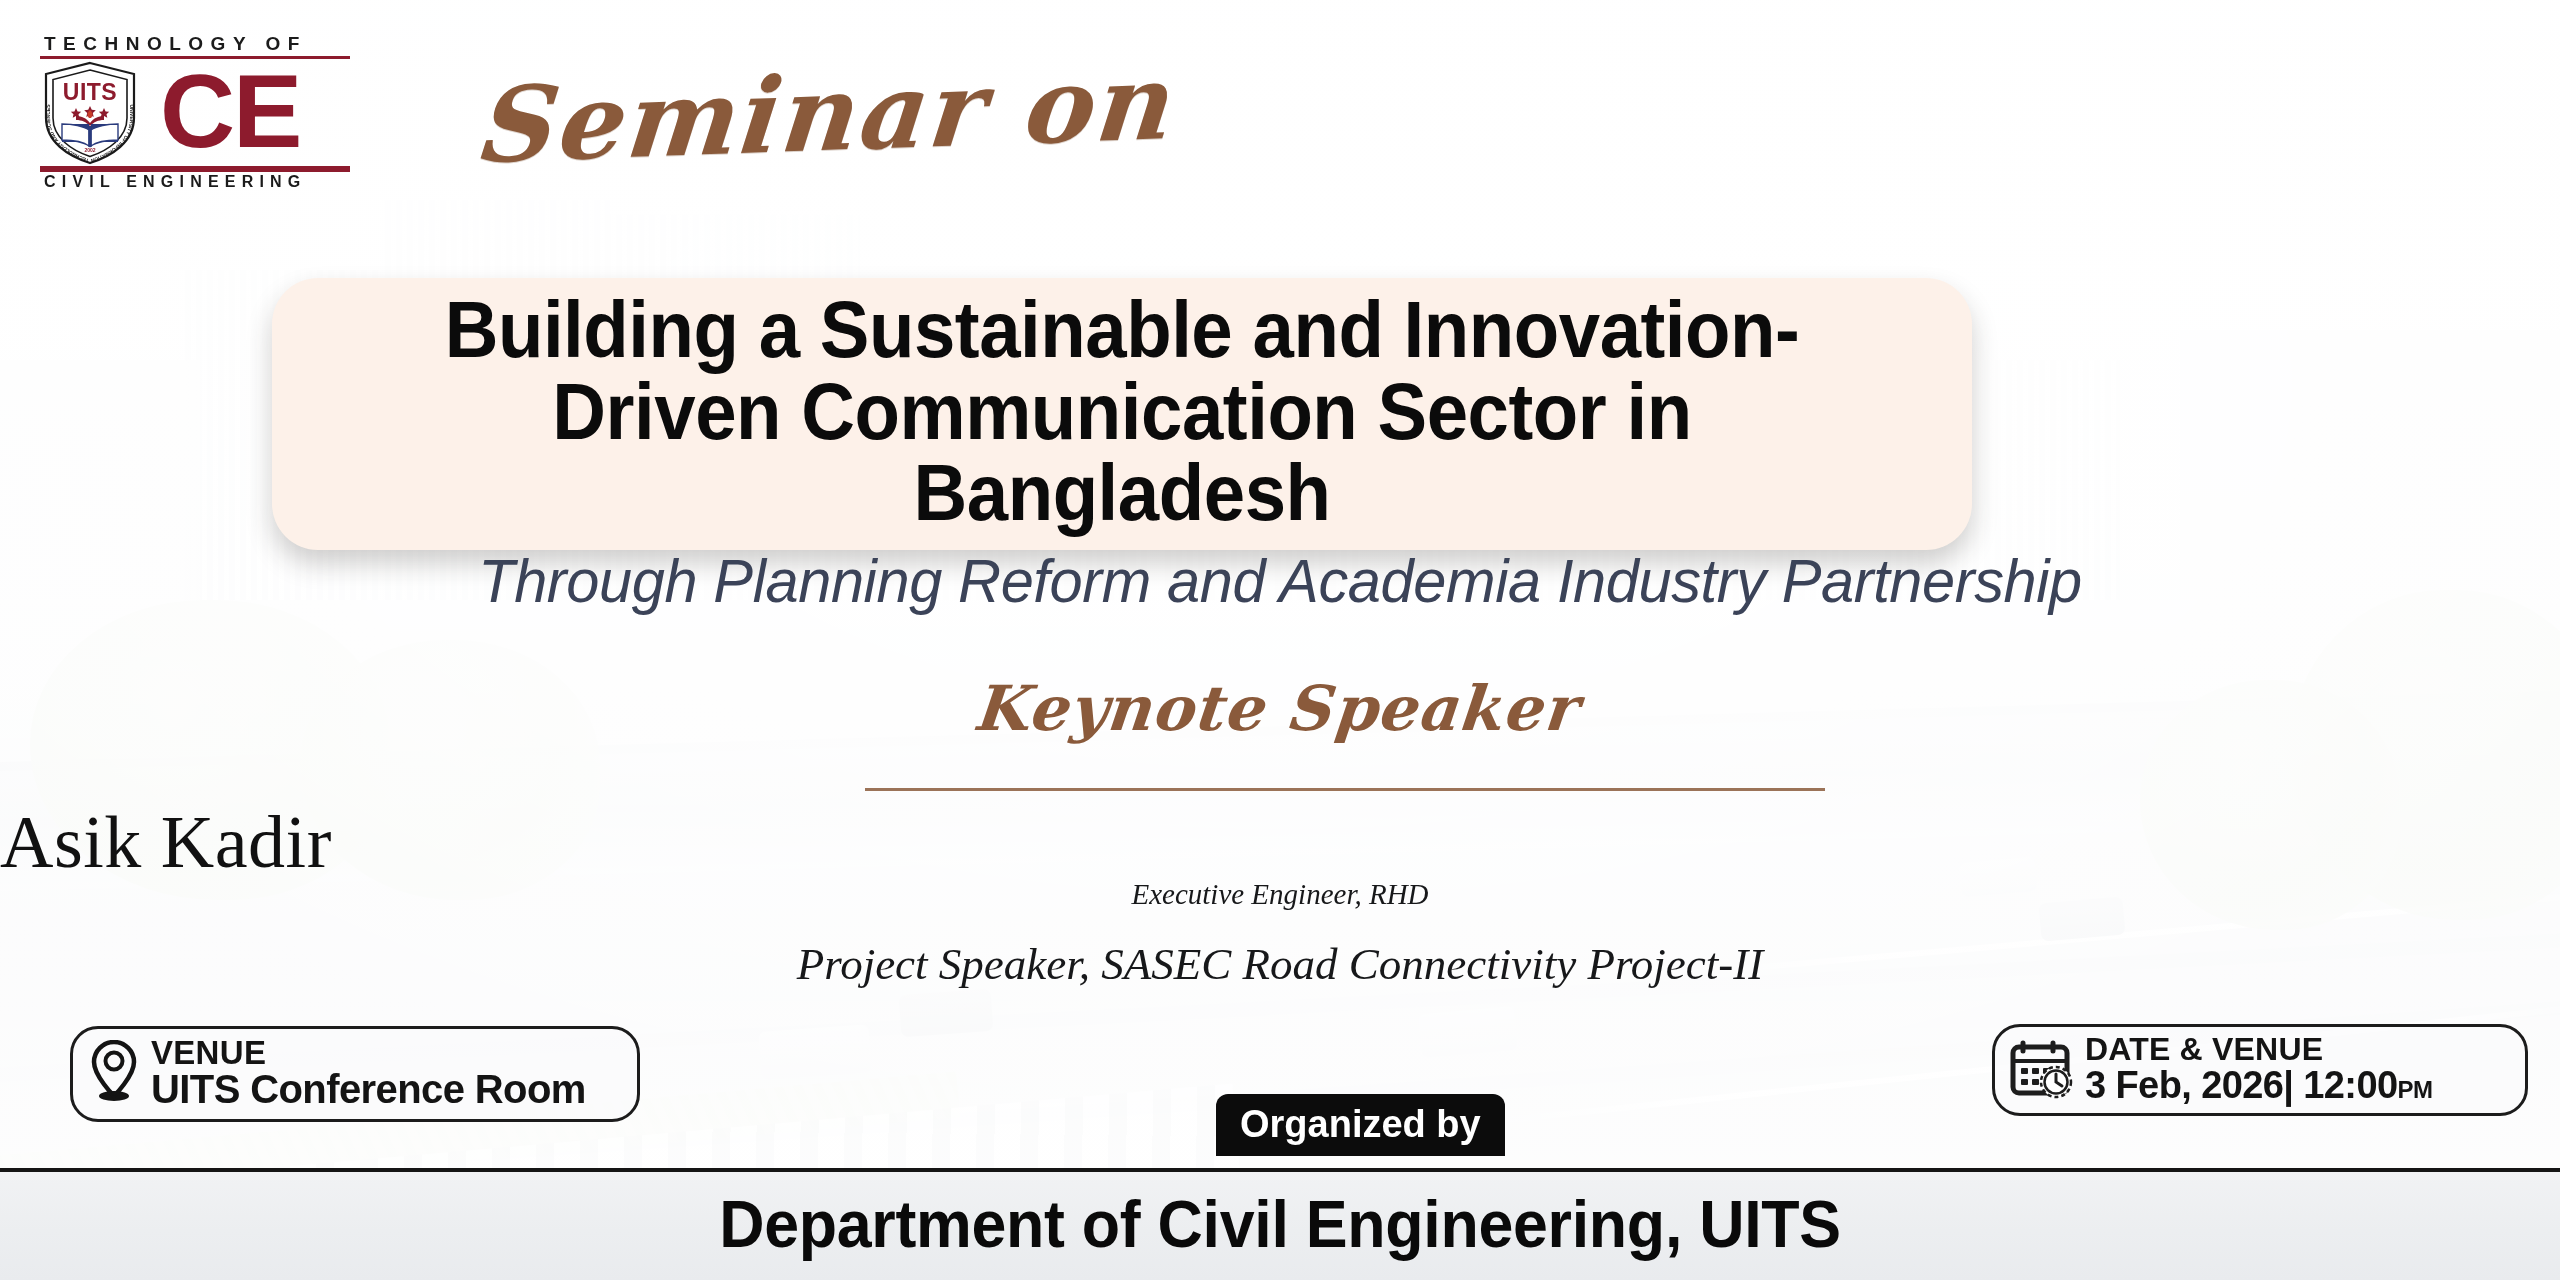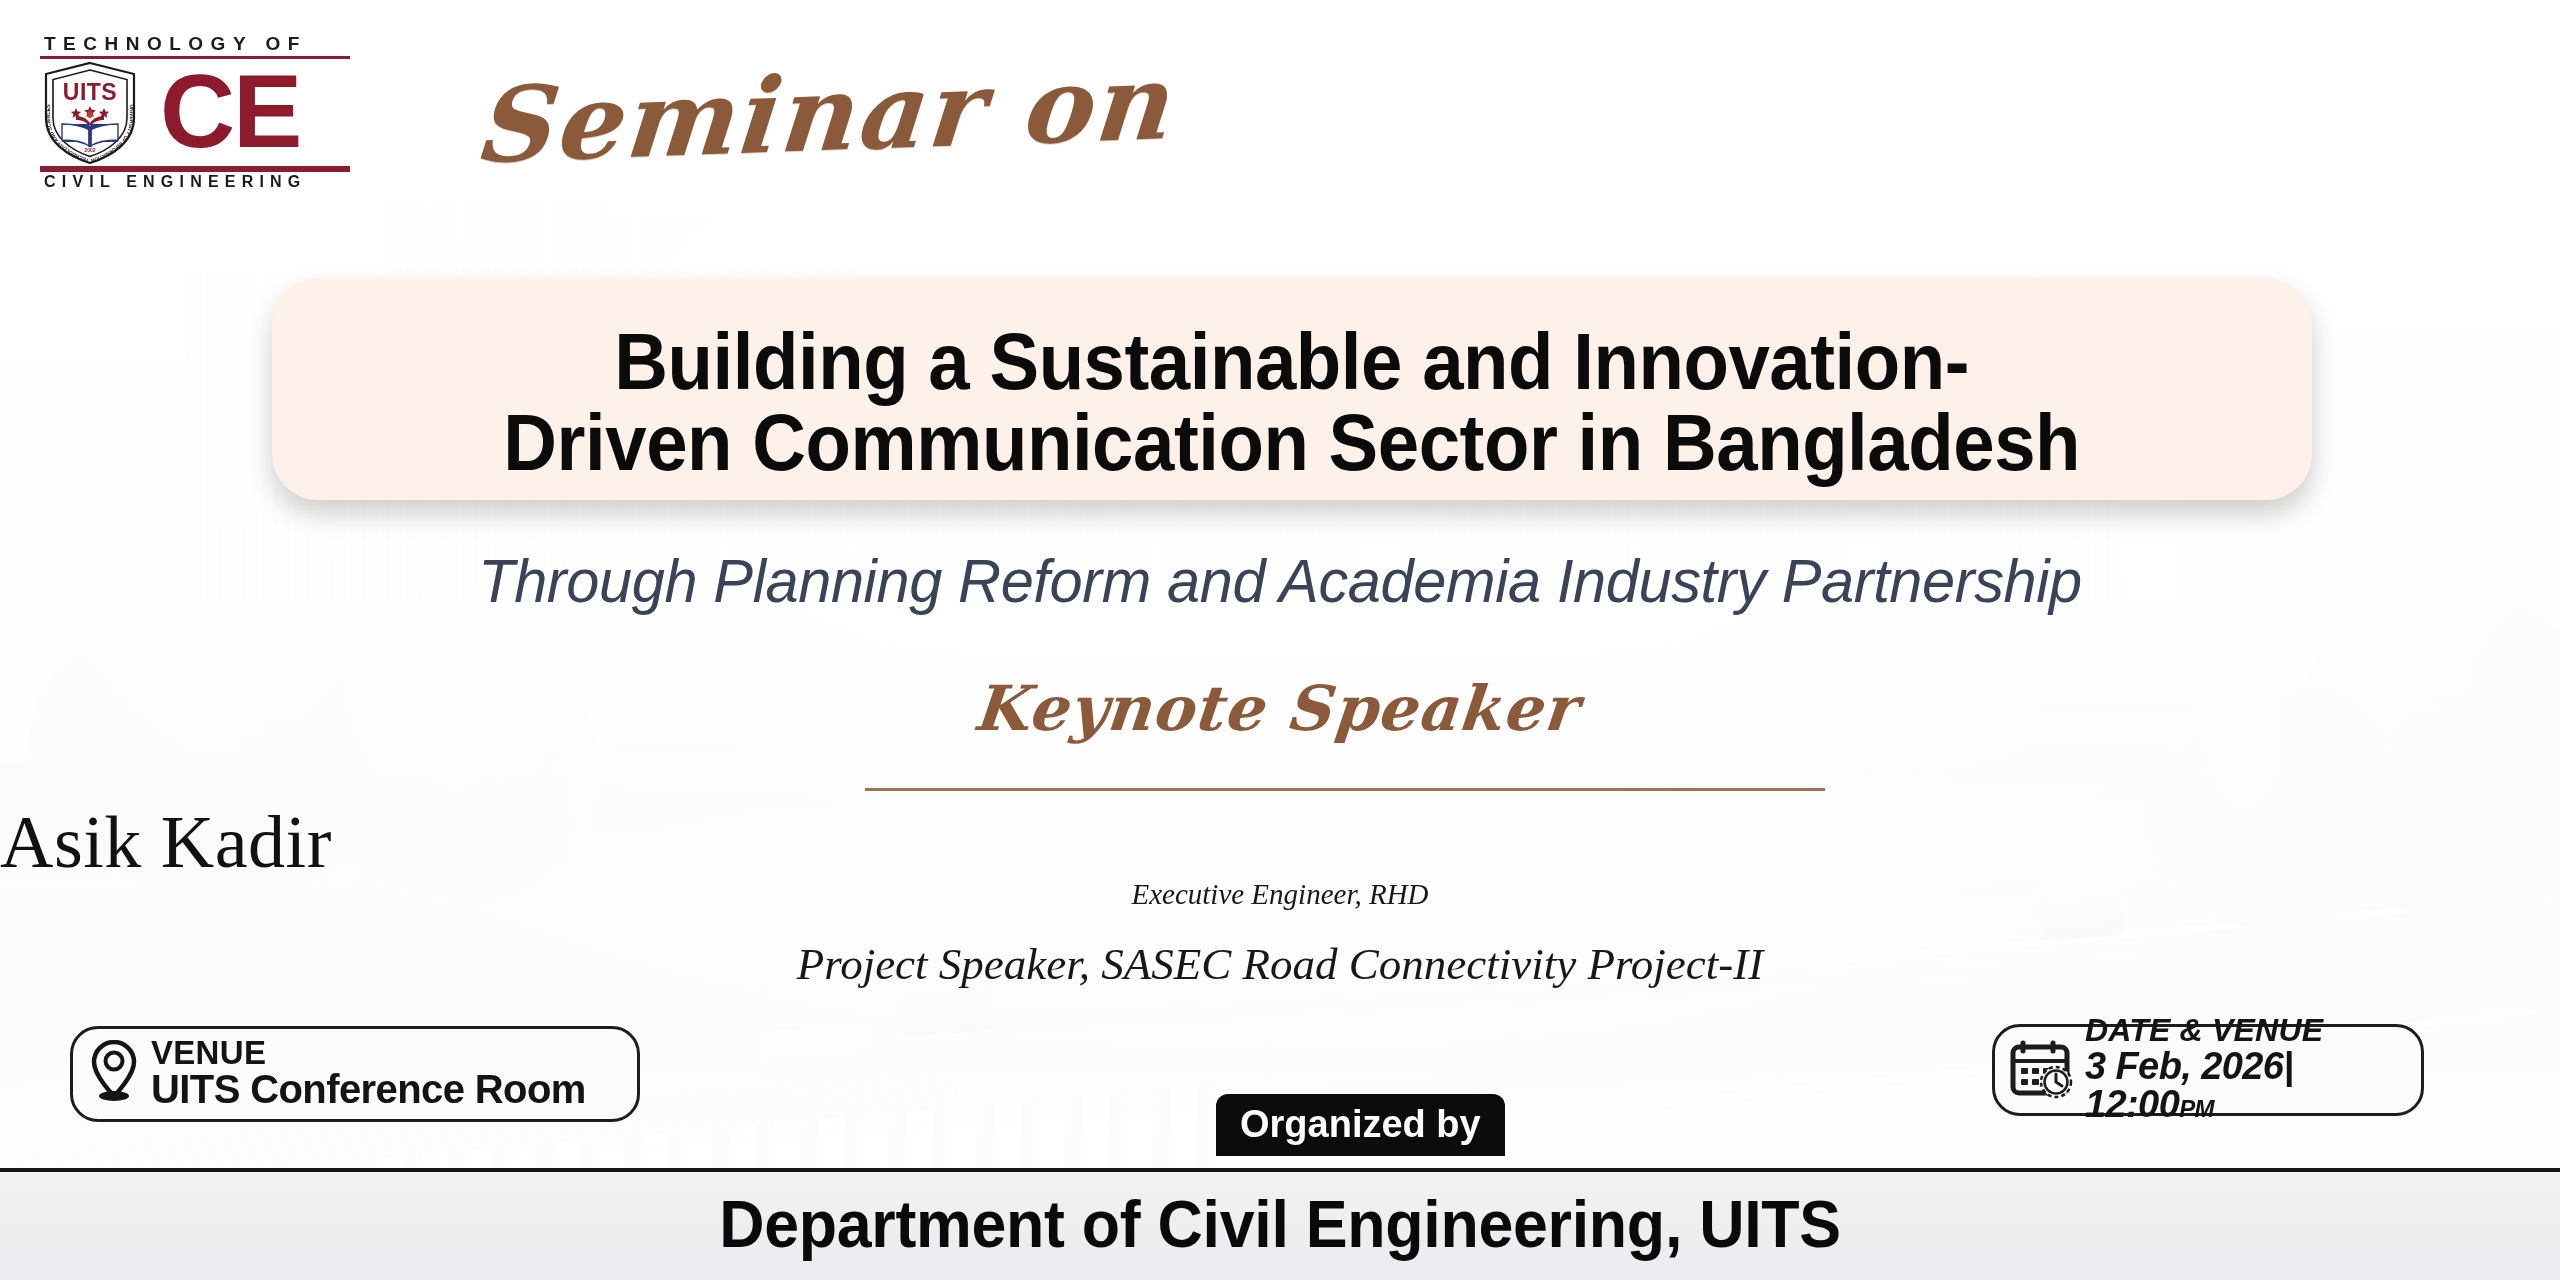--- a/index.html
+++ b/index.html
@@ -124,26 +124,26 @@
     letter-spacing:2px;
     transform:skewX(-9deg);
     text-shadow:0 1px 0 rgba(120,78,50,.25);
     padding-right:900px;
   }
   .seminar-on span{ display:inline-block; transform:rotate(-2deg); }
 
   
   .title-panel{
     position:absolute; left:272px; top:278px;
-    width:2040px; min-height:222px;
+    width:1700px; min-height:222px;
     background:#fdf1e9;
     border-radius:46px;
     box-shadow:0 14px 26px rgba(40,35,30,.22);
     display:flex; align-items:flex-end; justify-content:center;
-    padding:18px 46px 16px;
+    padding:11px 46px 16px;
   }
   .title-text{
     font-family:"Liberation Sans Narrow","Liberation Sans", sans-serif;
     font-weight:700;
     font-size:80px;
     line-height:1.02;
     color:#0b0b0b;
     text-align:center;
     letter-spacing:-.5px;
     transform:scaleX(.93);
@@ -196,21 +196,21 @@
   
   .badge{
     position:absolute;
     border:3px solid #1c1c1c;
     border-radius:28px;
     background:rgba(250,250,251,.55);
     display:flex; align-items:center; gap:14px;
     padding:10px 22px 12px 18px;
   }
   .badge-venue{ left:70px; top:1026px; width:570px; height:96px; }
-  .badge-date{ left:1992px; top:1024px; width:432px; height:92px; padding-left:14px;font-style:italic; }
+  .badge-date{ left:1992px; top:1024px; width:536px; height:92px; padding-left:14px; }
   .badge-lines{ display:flex; flex-direction:column; justify-content:center; line-height:1.02; }
   .badge-head{
     font-family:"Liberation Sans Narrow","Liberation Sans", sans-serif;
     font-weight:700; font-size:33px; color:#141414; letter-spacing:.3px;
   }
   .badge-sub{
     font-family:"Liberation Sans", sans-serif;
     font-weight:700; font-size:40px; color:#141414; letter-spacing:-.6px;
   }
   .badge-date .badge-head{ font-size:32px; letter-spacing:.2px; }

